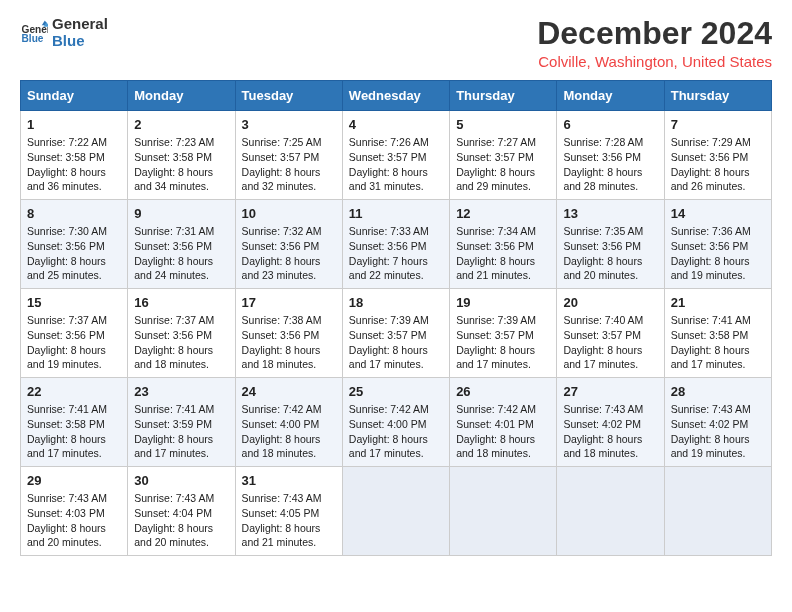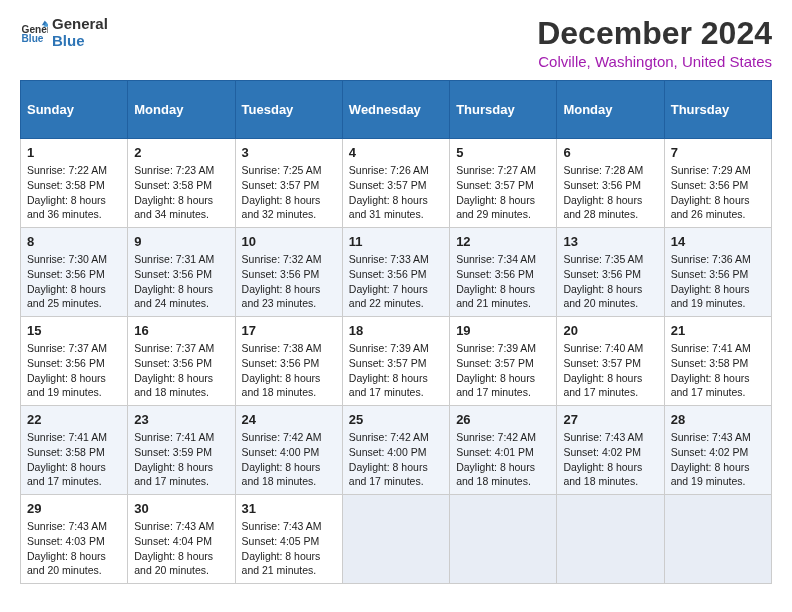--- a/index.html
+++ b/index.html
@@ -36,34 +36,34 @@
     }
     .main-title {
       font-size: 32px;
       font-weight: bold;
       color: #333;
       line-height: 1.1;
       text-align: right;
     }
     .subtitle {
       font-size: 15px;
-      color: #a21caf;
+      color: #ef4444;
       margin-top: 2px;
     }
     table {
       width: 100%;
       border-collapse: collapse;
       table-layout: fixed;
     }
     thead tr th {
       background: #2e75b6;
       color: #fff;
       font-size: 13px;
       font-weight: bold;
-      padding: 21px 6px;
+      padding: 7px 6px;
       text-align: left;
       border: 1px solid #2060a0;
     }
     tbody tr td {
       vertical-align: top;
       padding: 5px 6px;
       font-size: 10.5px;
       color: #222;
       border: 1px solid #ccc;
       background: #fff;

